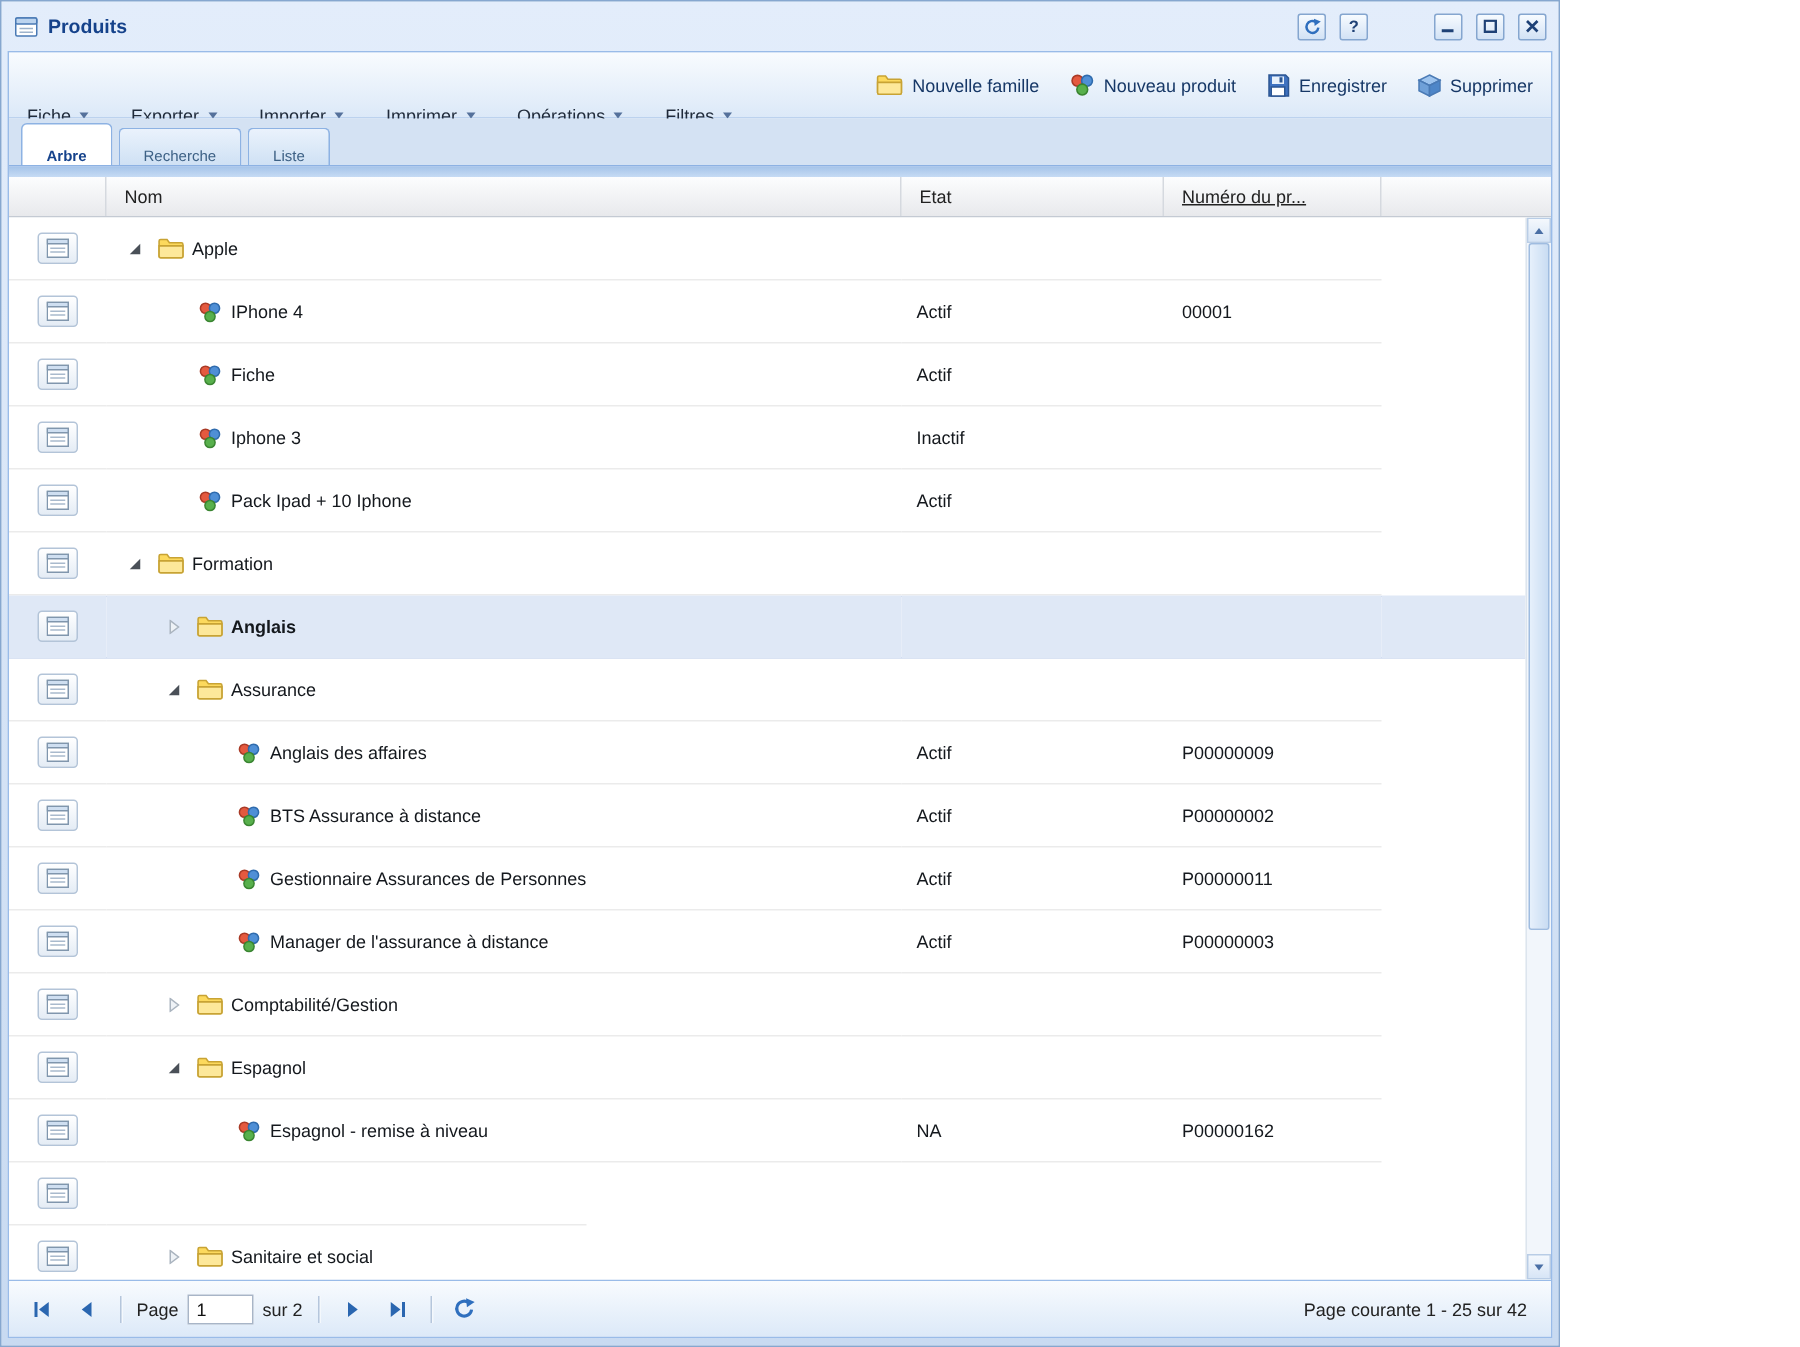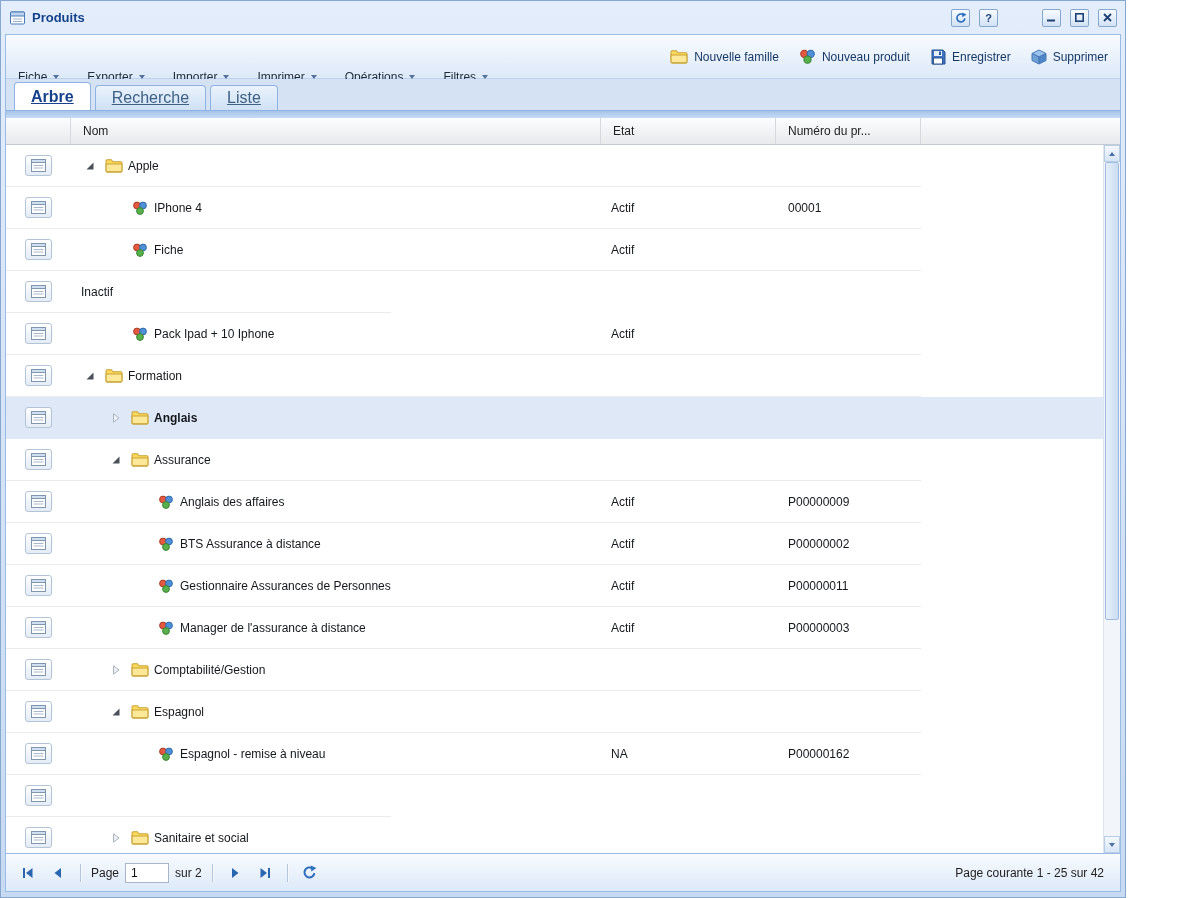--- a/index.html
+++ b/index.html
@@ -1,19 +1,19 @@
 <!DOCTYPE html>
 <html><head>
 <meta charset="utf-8">
 <style>
   * { box-sizing: border-box; margin: 0; padding: 0; }
   html, body { width: 1200px; height: 898px; overflow: hidden; }
   body { font-family: "Liberation Sans", sans-serif; font-size: 12px; background: #fff; }
 
-  .window { width: 1126px; height: 898px; display: flex; flex-direction: column;
+  .window { width: 1040px; height: 898px; display: flex; flex-direction: column;
     background: linear-gradient(#e3edfb, #c8daf1); border: 1px solid #86a7cf; padding: 0 4px 5px; }
 
   
   .titlebar { height: 33px; display: flex; align-items: center; gap: 6px; padding: 0 4px; }
   .title-text { color: #15428b; font-weight: bold; font-size: 13px; }
   .tb-spacer { flex: 1; }
   .tool-btn { width: 19px; height: 18px; border: 1px solid #85a6cf; border-radius: 2px;
     background: linear-gradient(#f7fbff, #d2e2f5); display: flex; align-items: center;
     justify-content: center; color: #1e4176; font-weight: bold; font-size: 11px; cursor: pointer; }
   .win-gap { width: 32px; }
@@ -31,35 +31,35 @@
   .caret { width: 0; height: 0; border-left: 3.5px solid transparent;
     border-right: 3.5px solid transparent; border-top: 4px solid #55719b; }
   .tbar-spacer { flex: 1; }
   .action-btn { display: flex; align-items: center; gap: 6px; margin-left: 20px;
     color: #173867; cursor: pointer; white-space: nowrap; }
   .action-btn .icon, .menu-btn .icon { display: flex; align-items: center; }
 
   
   .tabbar { height: 31px; background: #d4e2f3; display: flex; align-items: flex-end;
     padding: 0 8px; gap: 4px; }
-  .tab { height: 25px; padding: 0 16px; display: flex; align-items: center; font-size: 16px;
+  .tab { height: 25px; padding: 0 16px; display: flex; align-items: flex-end; font-size: 10px;
     color: #3d6185; background: linear-gradient(#eaf2fc, #cfe1f4); border: 1px solid #8db2e3;
-    border-bottom: none; border-radius: 4px 4px 0 0; cursor: pointer; text-decoration: underline; }
+    border-bottom: none; border-radius: 4px 4px 0 0; cursor: pointer; }
   .tab.active { background: #fff; color: #15428b; font-weight: bold; height: 28px; }
   .tabstrip-band { height: 8px; background: linear-gradient(#a5c4e9, #c6dbf4);
     border-top: 1px solid #8db2e3; }
 
   
   .grid-header { height: 27px; display: flex; background: linear-gradient(#fcfdfe, #e8e9ec);
     border-bottom: 1px solid #c4cad3; color: #222; }
   .hcell { display: flex; align-items: center; padding: 0 12px; border-right: 1px solid #d5d9df; }
   .h-icon { width: 65px; }
   .h-nom  { width: 530px; }
   .h-etat { width: 175px; }
-  .h-num  { width: 145px; }
+  .h-num  { width: 145px; text-decoration: underline; }
   .h-fill { flex: 1; border-right: none; }
 
   
   .grid-body { flex: 1; position: relative; overflow: hidden; background: #fff; }
   .grid-rows { position: absolute; top: 0; left: 0; right: 17px; bottom: 0; overflow: hidden; }
   .grid-row { height: 42px; display: flex; align-items: stretch; cursor: pointer; }
   .cell { display: flex; align-items: center; border-bottom: 1px solid #ebebeb; color: #14181d; }
   .c-icon { width: 65px; justify-content: center; }
   .c-name { width: 530px; gap: 5px; }
   .c-etat { width: 175px; padding: 0 10px; }
@@ -343,20 +343,31 @@
               <button class="detail-btn">
                 <span style="display:flex;">
                   <svg width="15" height="13" viewBox="0 0 15 13">
                     <rect x="0.5" y="0.5" width="14" height="12" fill="#ffffff" stroke="#8096ad"></rect>
                     <rect x="0.5" y="0.5" width="14" height="3" fill="#cfdff1" stroke="#8096ad"></rect>
                     <line x1="2.5" y1="6.5" x2="12.5" y2="6.5" stroke="#a9bacd"></line>
                     <line x1="2.5" y1="9" x2="12.5" y2="9" stroke="#a9bacd"></line>
                   </svg>
                 </span>
               </button>
+            </div>
+            <div class="cell c-name" style="padding-left:36px">
+              <span class="tree-arrow"></span>
+              <span class="node-icon">
+                <svg width="16" height="16" viewBox="0 0 16 16">
+                  <circle cx="5" cy="5.5" r="3.4" fill="#e4593f" stroke="#a93a26"></circle>
+                  <circle cx="11" cy="5.5" r="3.4" fill="#4f8fd6" stroke="#2f6bad"></circle>
+                  <circle cx="8" cy="11" r="3.4" fill="#58b04c" stroke="#3a8531"></circle>
+                </svg>
+              </span>
+              <span class="node-label">Iphone 3</span>
             </div>
             <div class="cell c-etat">Inactif</div>
             <div class="cell c-num"></div>
             <div class="cell c-fill"></div>
           </div>
           <div class="grid-row">
             <div class="cell c-icon">
               <button class="detail-btn">
                 <span style="display:flex;">
                   <svg width="15" height="13" viewBox="0 0 15 13">

